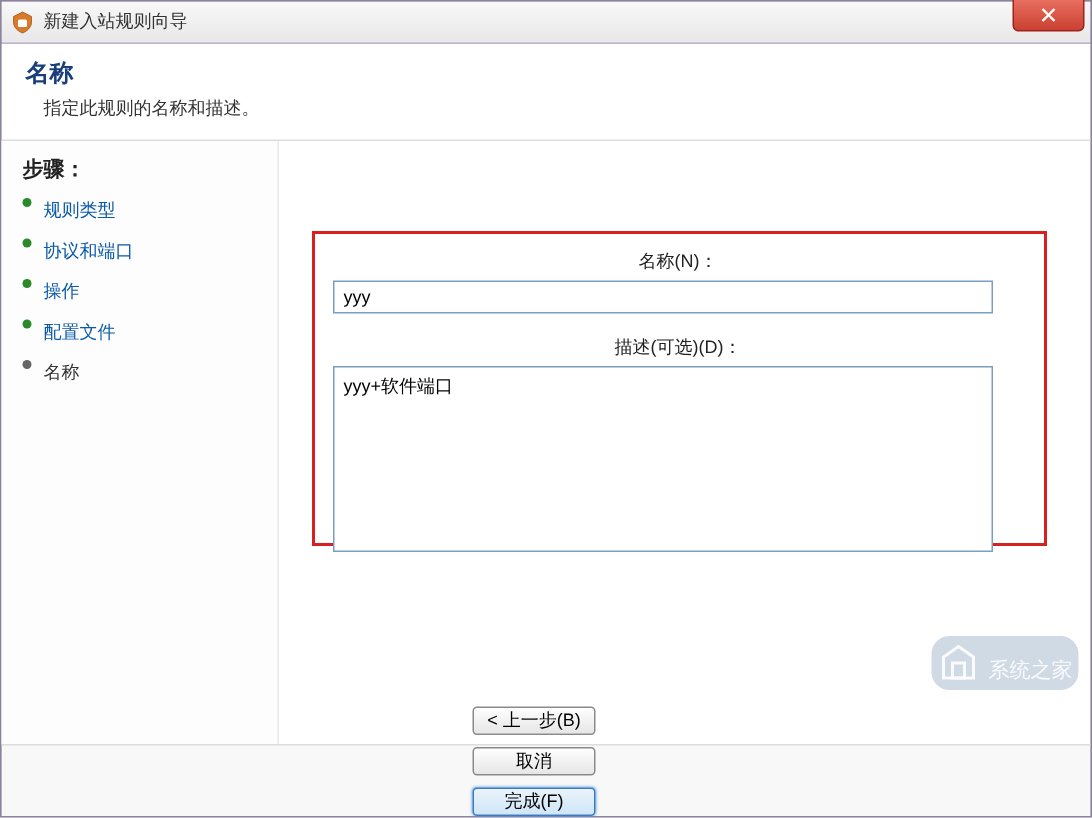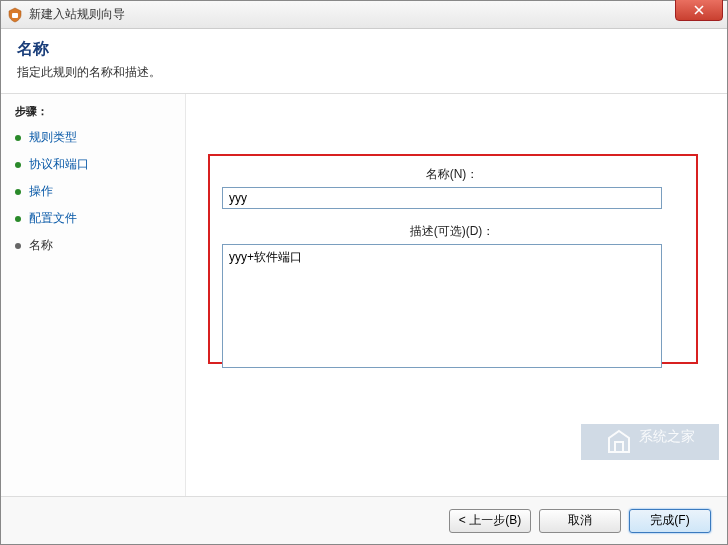--- a/index.html
+++ b/index.html
@@ -59,42 +59,42 @@
     }
     .header-title {
       font-size: 16px;
       font-weight: bold;
       color: #1a3e7a;
       margin-bottom: 4px;
     }
     .header-subtitle {
       font-size: 12px;
       color: #333;
-      margin-left: 0;
+      margin-left: 12px;
     }
     .body-area {
       flex: 1;
       display: flex;
       background: #fff;
     }
     .sidebar {
       width: 185px;
       padding: 10px 14px;
       border-right: 1px solid #e8e8e8;
       background: #fdfdfd;
     }
     .sidebar-heading {
-      font-size: 11px;
+      font-size: 14px;
       font-weight: bold;
       color: #222;
       margin-bottom: 10px;
     }
     .step-item {
       display: flex;
-      align-items: center;
+      align-items: flex-start;
       margin-bottom: 10px;
       cursor: pointer;
     }
     .bullet {
       width: 6px; height: 6px;
       border-radius: 50%;
       background: #2a8a2a;
       margin-right: 8px;
       flex-shrink: 0;
     }
@@ -155,20 +155,21 @@
     }
     .button-bar {
       height: 48px;
       border-top: 1px solid #ddd;
       display: flex;
       align-items: center;
       justify-content: flex-end;
       padding-right: 16px;
       gap: 8px;
       background: #f8f8f8;
+      flex-direction: column;
     }
     .wizard-btn {
       min-width: 82px;
       height: 24px;
       border: 1px solid #8a8a8a;
       background: linear-gradient(to bottom, #fefefe, #e6e6e6);
       border-radius: 3px;
       font-size: 12px;
       cursor: pointer;
       padding: 0 8px;
@@ -179,25 +180,25 @@
       background: linear-gradient(to bottom, #eaf3fb, #cfe6f8);
       box-shadow: 0 0 2px #4a9aea;
     }
     .watermark {
       position: absolute;
       right: 8px;
       bottom: 36px;
       color: rgba(255,255,255,0.85);
       font-size: 14px;
       display: flex;
-      align-items: flex-start;
+      align-items: flex-end;
       gap: 6px;
       background: rgba(120,150,180,0.35);
-      padding: 4px 24px;
-      border-radius: 0;
+      padding: 4px 4px;
+      border-radius: 12px;
       pointer-events: none;
     }
     .watermark svg { opacity: 0.9; }
   </style>
 </head>
 <body>
 
 <div class="window">
 
   <div class="titlebar">

